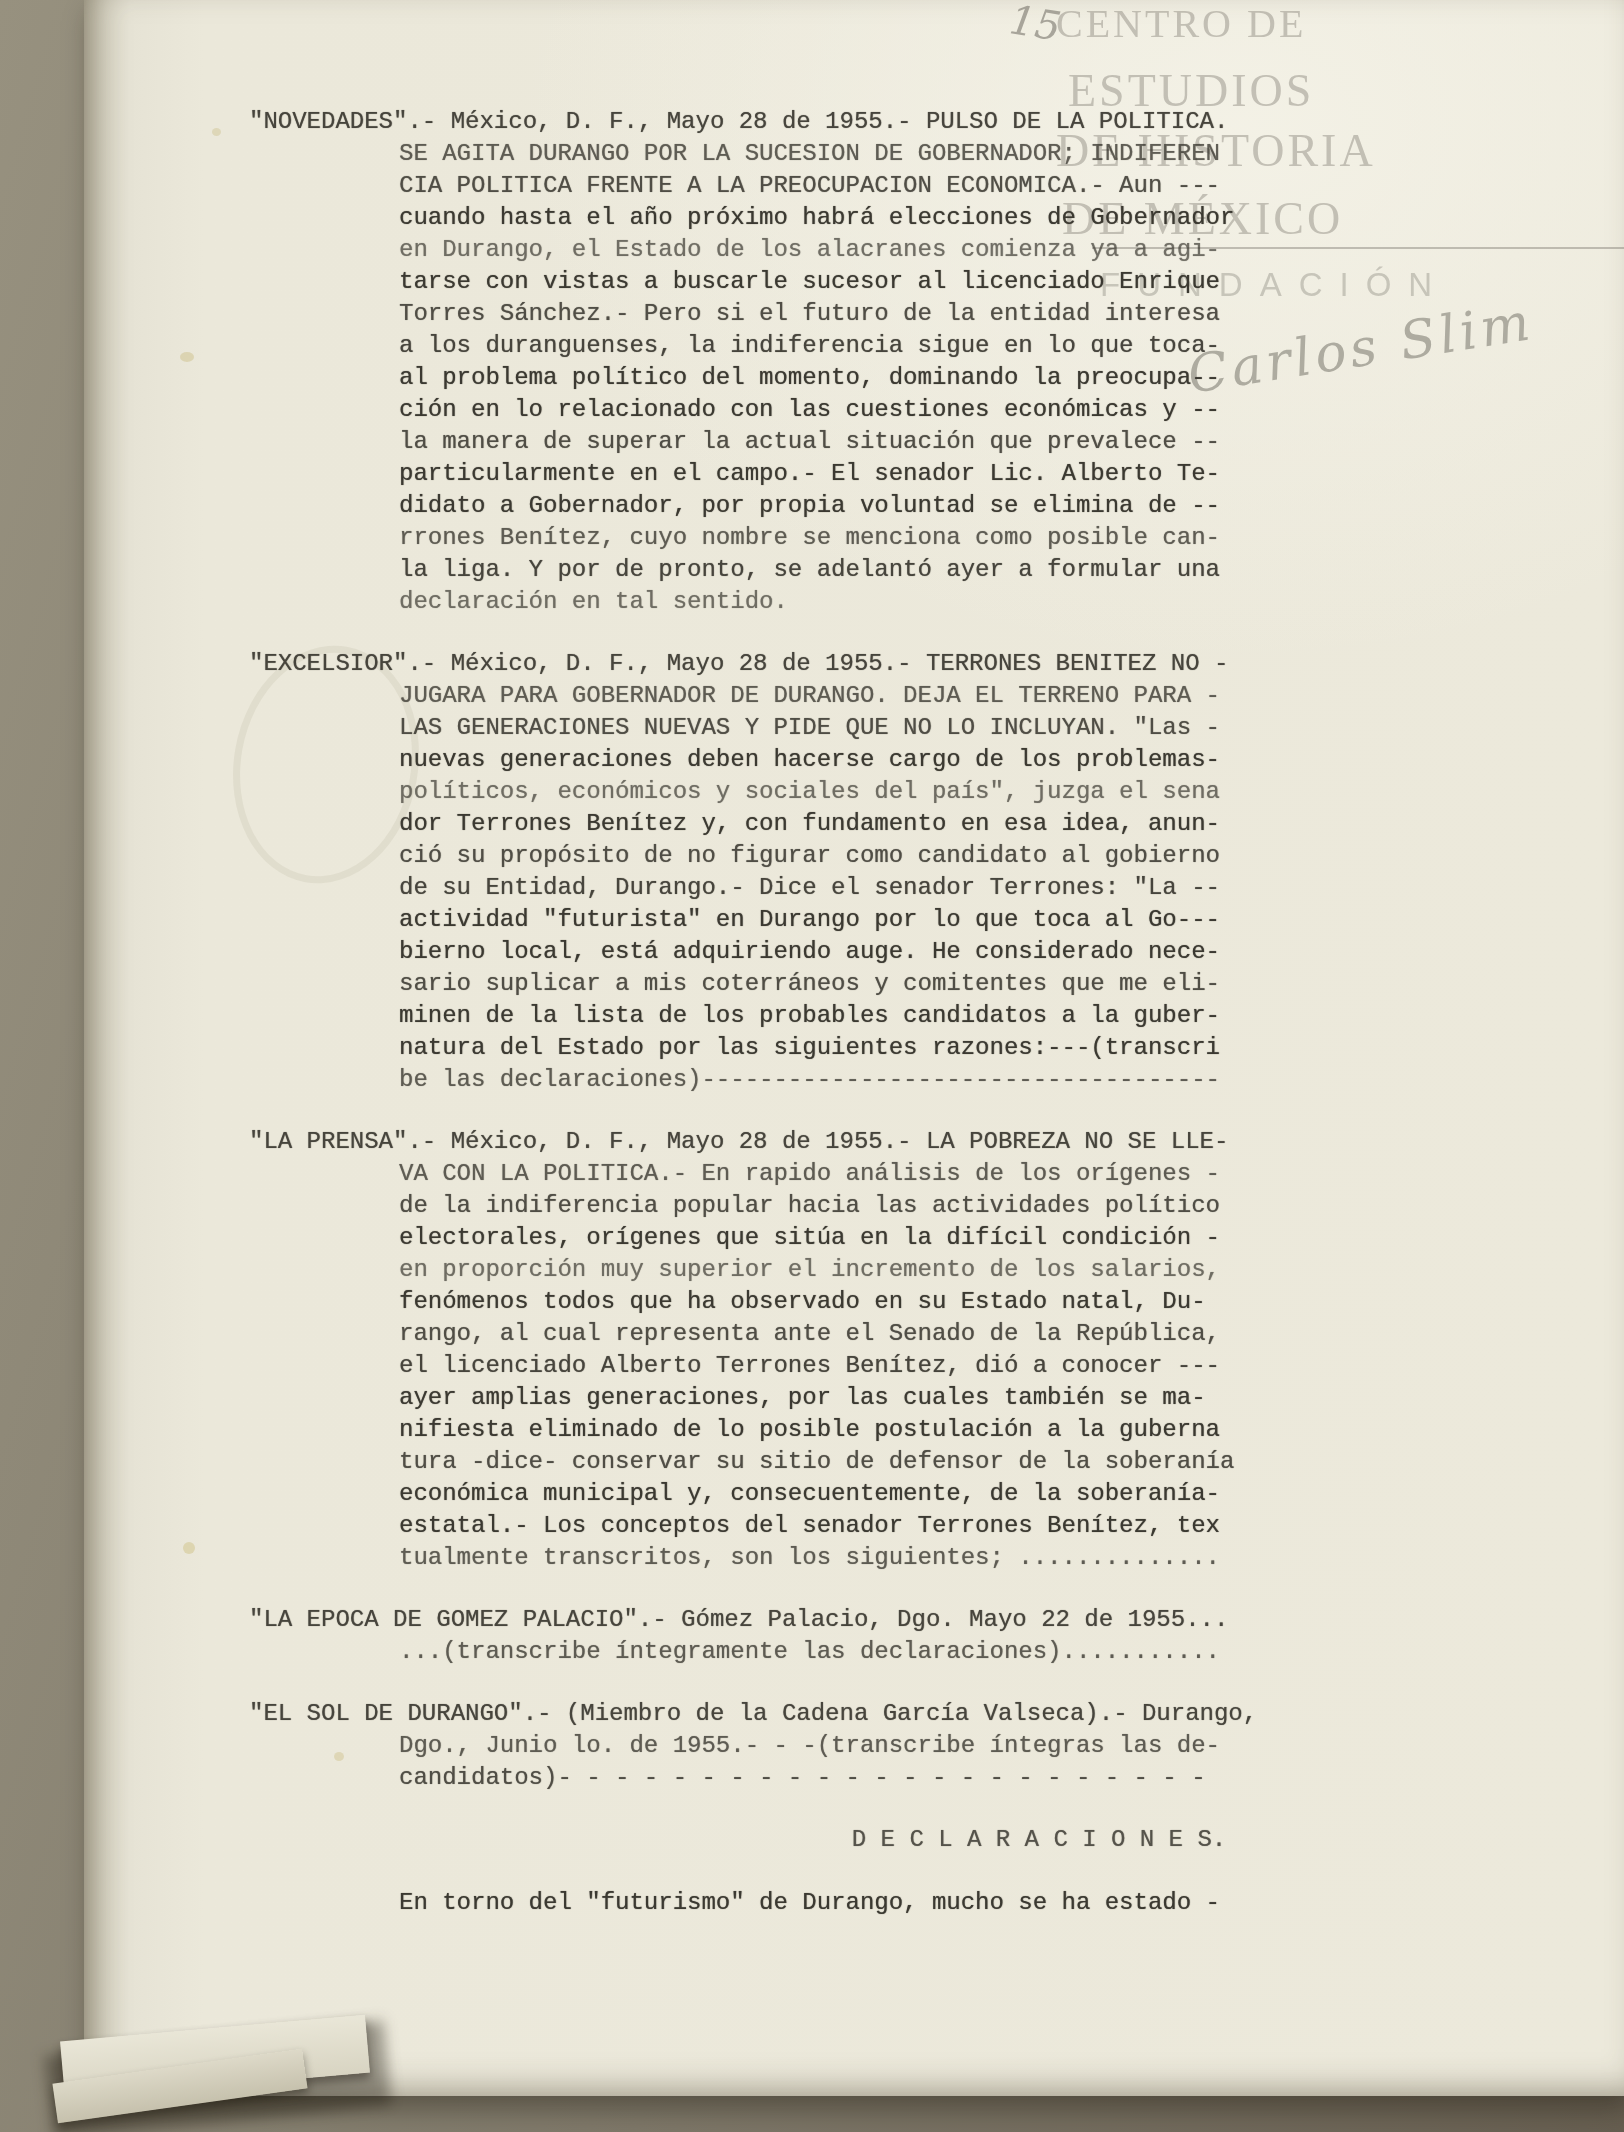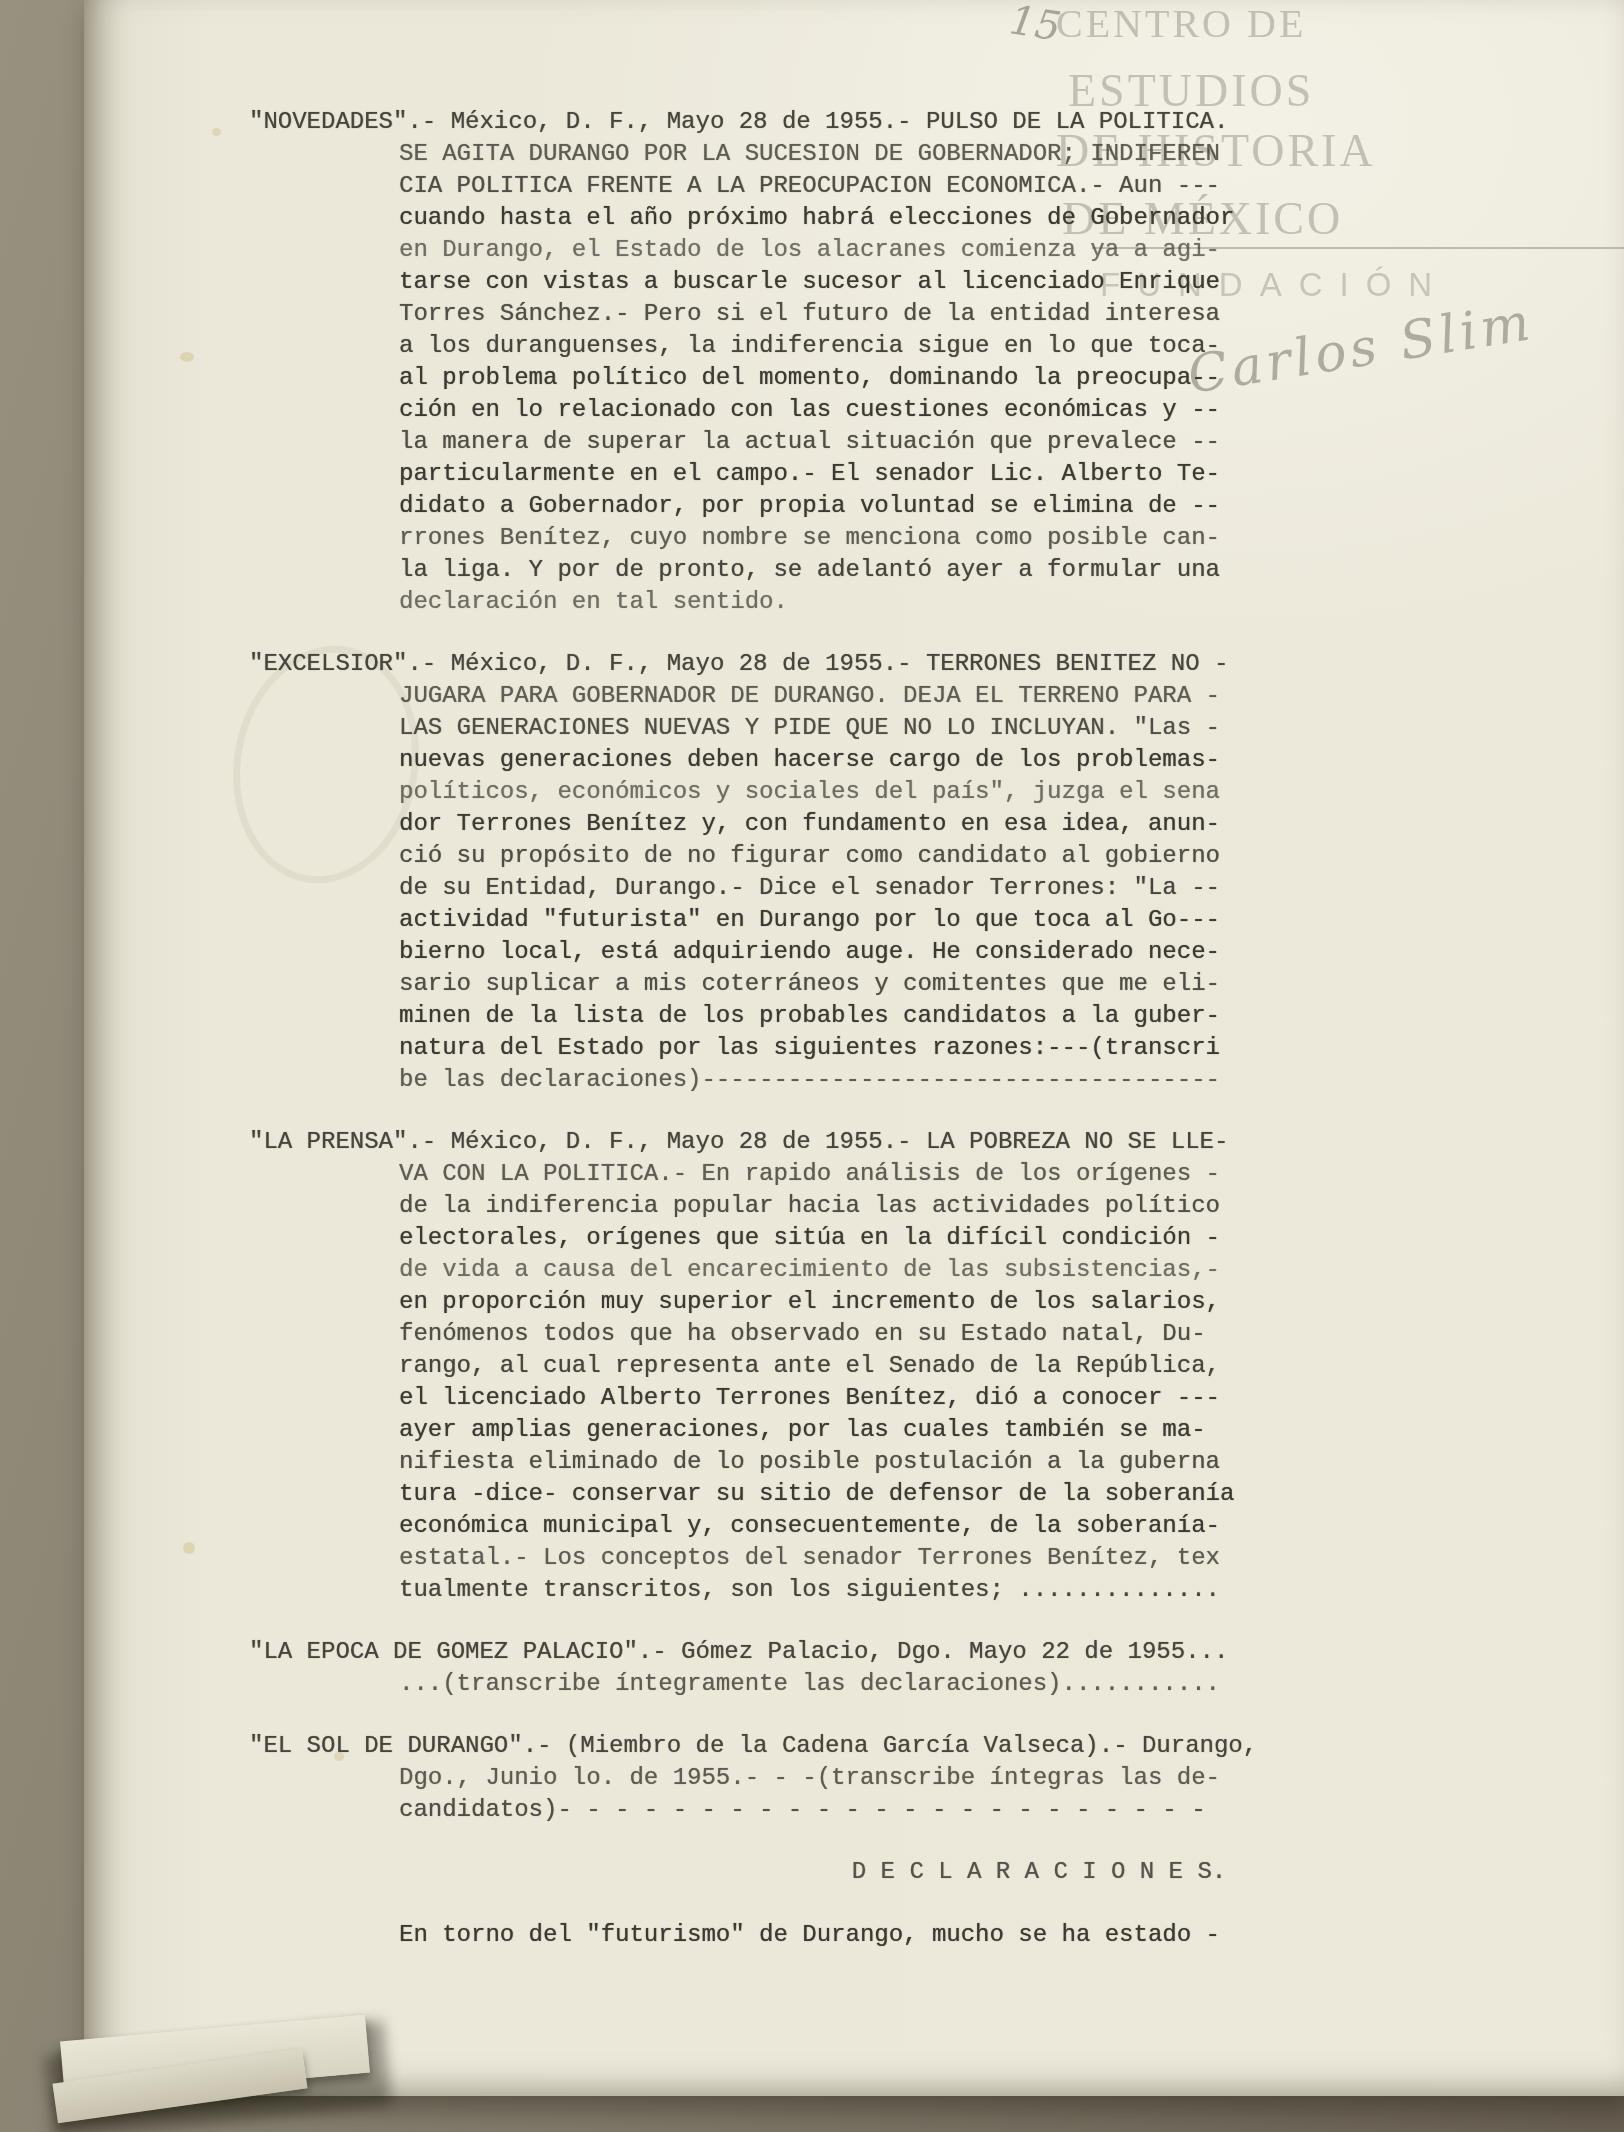--- a/index.html
+++ b/index.html
@@ -148,21 +148,20 @@
             <div class="line">sario suplicar a mis coterráneos y comitentes que me eli-</div>
             <div class="line">minen de la lista de los probables candidatos a la guber-</div>
             <div class="line">natura del Estado por las siguientes razones:---(transcri</div>
             <div class="line">be las declaraciones)------------------------------------</div>
           </div>
           <div class="para">
             <div class="line first">"LA PRENSA".- México, D. F., Mayo 28 de 1955.- LA POBREZA NO SE LLE-</div>
             <div class="line">VA CON LA POLITICA.- En rapido análisis de los orígenes -</div>
             <div class="line">de la indiferencia popular hacia las actividades político</div>
             <div class="line">electorales, orígenes que sitúa en la difícil condición -</div>
-            <div class="line">de vida a causa del encarecimiento de las subsistencias,-</div>
             <div class="line">en proporción muy superior el incremento de los salarios,</div>
             <div class="line">fenómenos todos que ha observado en su Estado natal, Du-</div>
             <div class="line">rango, al cual representa ante el Senado de la República,</div>
             <div class="line">el licenciado Alberto Terrones Benítez, dió a conocer ---</div>
             <div class="line">ayer amplias generaciones, por las cuales también se ma-</div>
             <div class="line">nifiesta eliminado de lo posible postulación a la guberna</div>
             <div class="line">tura -dice- conservar su sitio de defensor de la soberanía</div>
             <div class="line">económica municipal y, consecuentemente, de la soberanía-</div>
             <div class="line">estatal.- Los conceptos del senador Terrones Benítez, tex</div>
             <div class="line">tualmente transcritos, son los siguientes; ..............</div>

